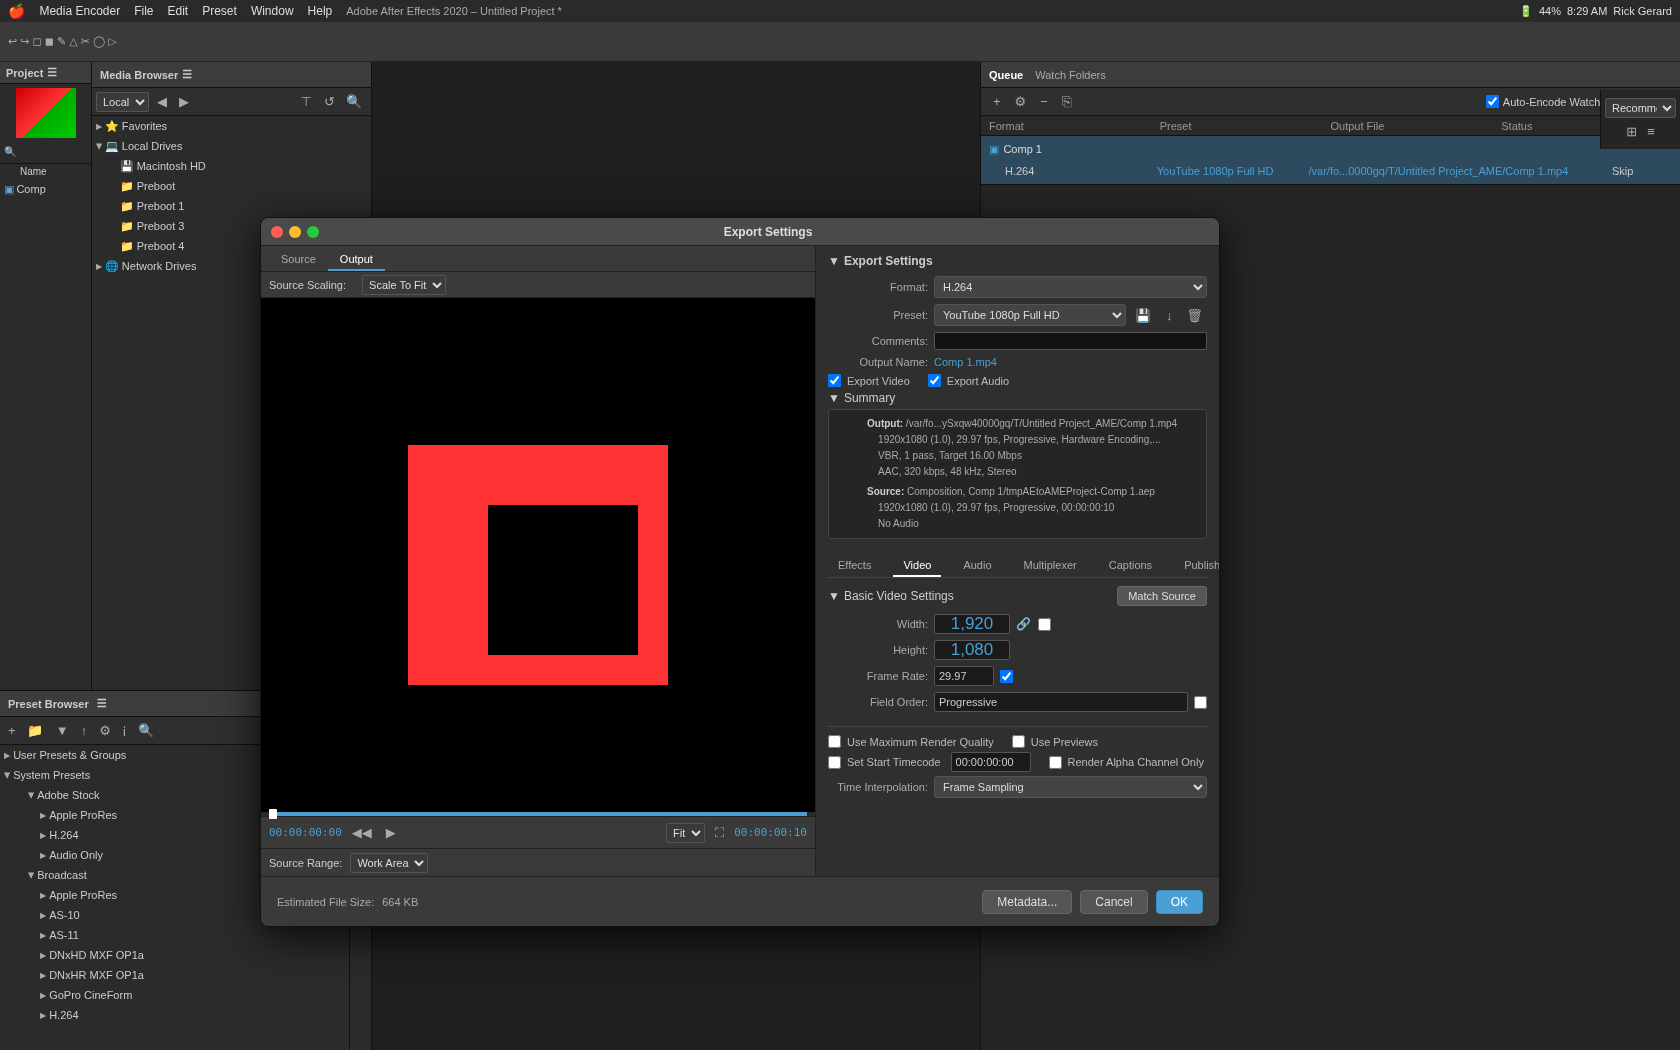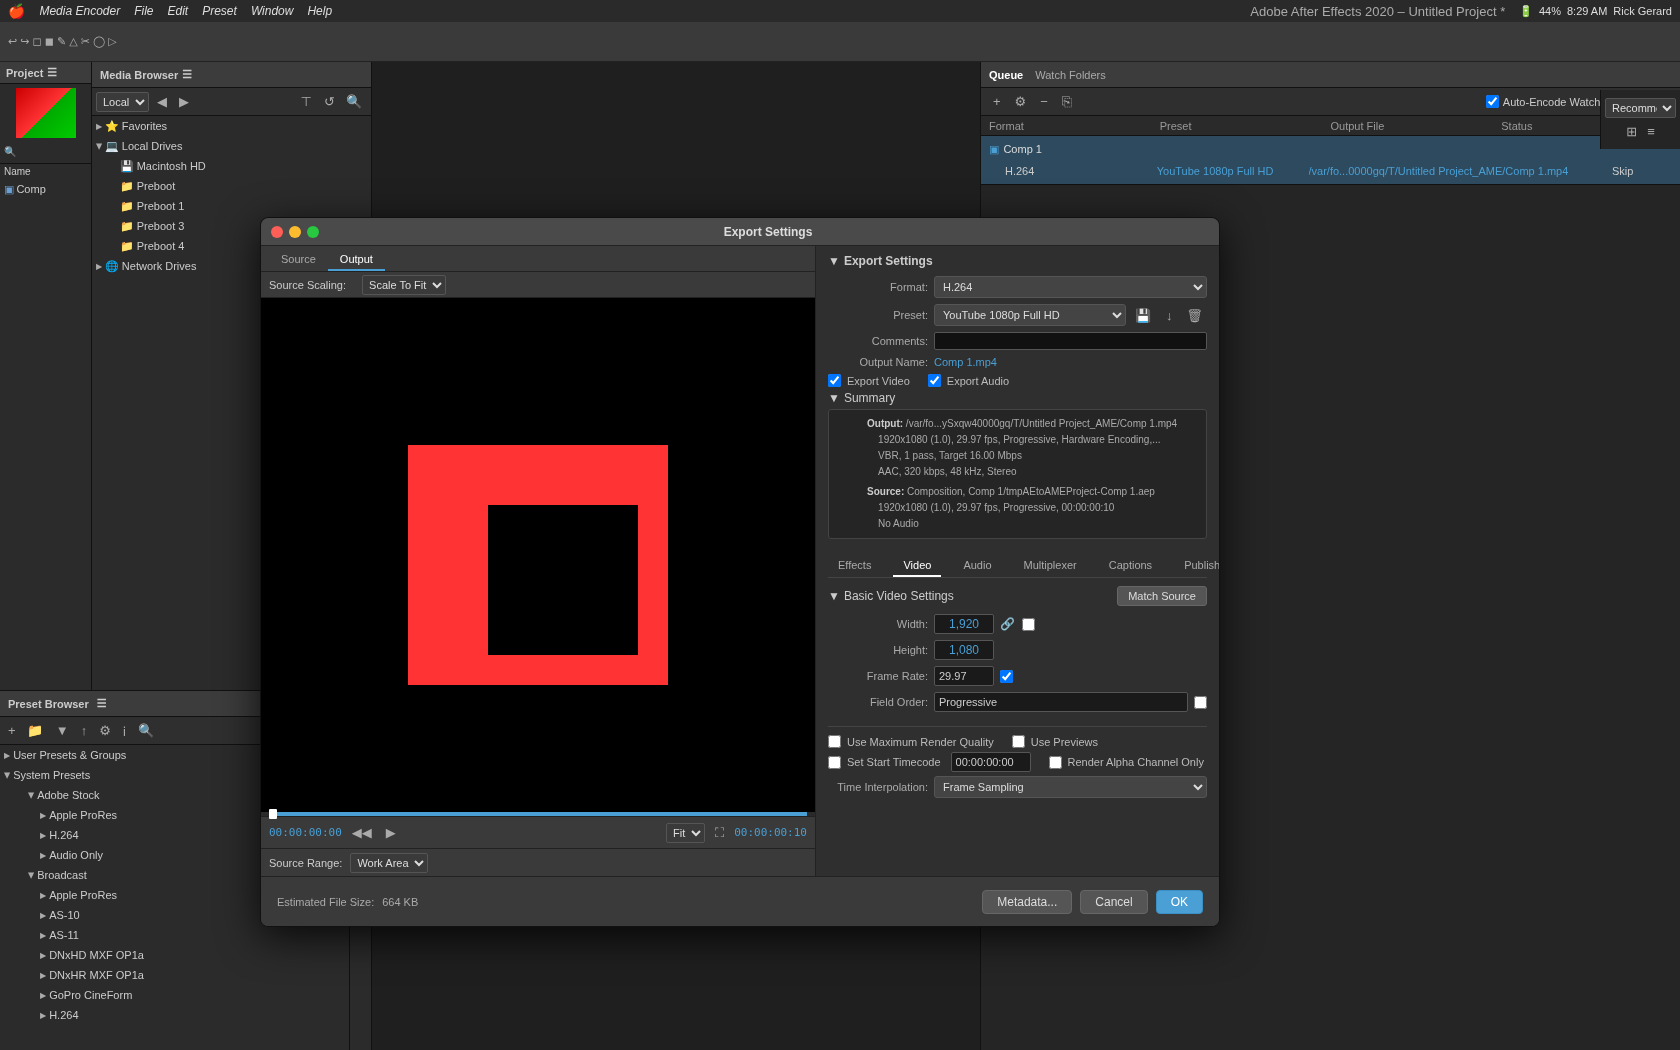--- a/index.html
+++ b/index.html
@@ -24,21 +24,21 @@
       padding: 0 8px;
       gap: 14px;
       font-size: 12px;
       color: #ddd;
       position: absolute;
       top: 0;
       left: 0;
       z-index: 100;
     }
     .menubar-apple { font-size: 14px; }
-    .menubar-item { cursor: pointer; white-space: nowrap; font-style: italic; }
+    .menubar-item { cursor: pointer; white-space: nowrap; }
     .menubar-right {
       margin-left: auto;
       display: flex;
       align-items: center;
       gap: 6px;
       font-size: 11px;
     }
 
     
     .app-toolbar {
@@ -456,27 +456,27 @@
       border: 1px solid #666;
       border-radius: 3px;
       color: #ddd;
       font-size: 11px;
       padding: 3px 10px;
       cursor: pointer;
       margin-left: auto;
     }
 
     .num-input {
-      width: 60px;
+      width: 76px;
       height: 20px;
       background: #1a1a1a;
       border: 1px solid #555;
       border-radius: 2px;
       color: #4a9fd4;
-      font-size: 12px;
+      font-size: 17px;
       padding: 0 4px;
       text-align: center;
     }
 
     .link-icon {
       width: 16px;
       height: 16px;
       display: flex;
       align-items: center;
       justify-content: center;
@@ -599,21 +599,21 @@
 <body>
 
 <div class="menubar">
   <span class="menubar-apple">🍎</span>
   <span class="menubar-item">Media Encoder</span>
   <span class="menubar-item">File</span>
   <span class="menubar-item">Edit</span>
   <span class="menubar-item">Preset</span>
   <span class="menubar-item">Window</span>
   <span class="menubar-item">Help</span>
-  <span style="flex:1; text-align:right; font-size:13px; color:#aaa;">Adobe After Effects 2020 – Untitled Project *</span>
+  <span style="flex:1; text-align:left; font-size:11px; color:#aaa;">Adobe After Effects 2020 – Untitled Project *</span>
   <div class="menubar-right">
     <span>🔋</span>
     <span>44%</span>
     <span>8:29 AM</span>
     <span>Rick Gerard</span>
   </div>
 </div>
 
 <div class="app-toolbar">
   <span style="font-size:11px; color:#aaa;">↩ ↪ ◻ ◼ ✎ △ ✂ ◯ ▷</span>
@@ -625,21 +625,21 @@
     <div class="small-panel-header">
       <span>Project</span>
       <span style="margin-left:4px;">☰</span>
     </div>
     <div class="project-thumb">
       <div class="project-thumb-inner"></div>
     </div>
     <div style="padding:4px; font-size:10px; color:#aaa;">
       <div style="margin-bottom:2px;">🔍</div>
     </div>
-    <div style="padding:2px 4px; font-size:10px; border-top:1px solid #111;">
+    <div style="padding:2px 20px; font-size:10px; border-top:1px solid #111;">
       <span>Name</span>
     </div>
     <div style="padding:2px 4px; height:20px; display:flex; align-items:center; gap:2px;">
       <span style="color:#6a9fd4; font-size:11px;">▣</span>
       <span style="font-size:11px;">Comp</span>
     </div>
 
     <div style="margin-top:auto; padding:4px; display:flex; flex-direction:column; gap:4px;">
       <div style="display:flex; gap:2px;">
         <span style="font-size:13px;">📁</span>

